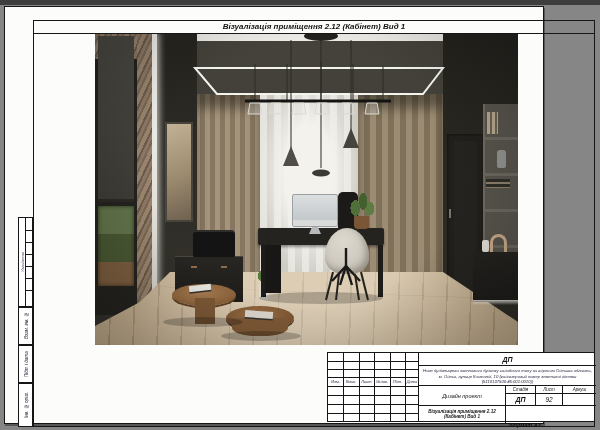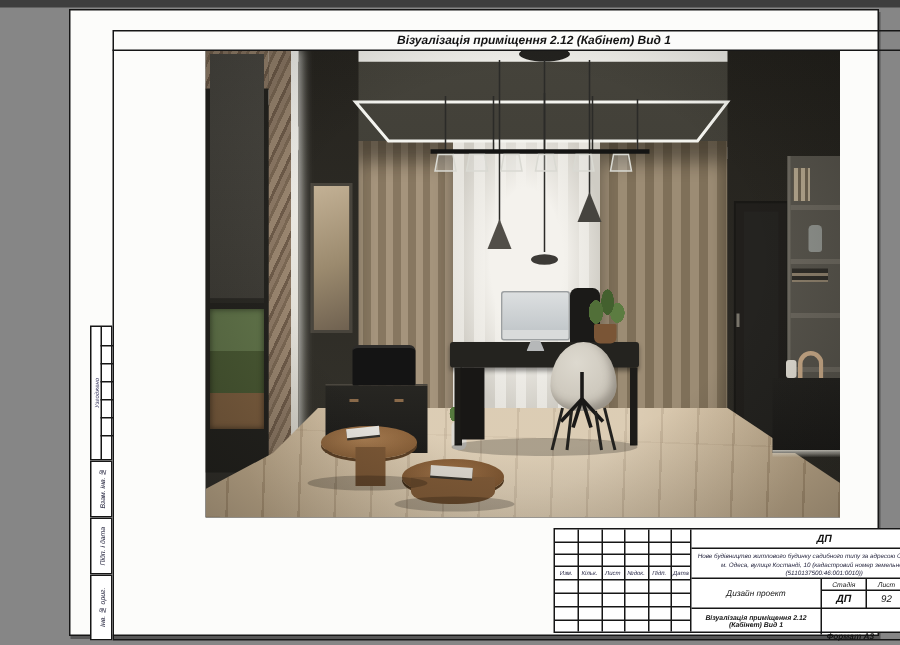--- a/index.html
+++ b/index.html
@@ -3,21 +3,21 @@
 <meta charset="utf-8">
 <style>
   * { margin:0; padding:0; box-sizing:border-box; }
   html,body { width:600px; height:430px; overflow:hidden; }
   body { background:var(--bg-gray,#868686); font-family:"Liberation Sans",sans-serif; position:relative; }
 
   .top-strip { position:absolute; left:0; top:0; width:600px; height:5px; background:#3e3e3e; }
 
   .sheet { position:absolute; left:4px; top:6px; width:540px; height:418px;
            background:var(--sheet-white,#fcfcfa); border:1.5px solid var(--line-black,#161616);
-           box-shadow:1px 2px 0 rgba(0,0,0,.35);margin-left:42px; }
+           box-shadow:1px 2px 0 rgba(0,0,0,.35); }
 
   .frame { position:absolute; left:28px; top:13px; width:562px; height:407px;
            border:1.3px solid var(--line-black,#161616); }
 
   .title-strip { position:absolute; left:28px; top:13px; width:562px; height:14px;
                  border-bottom:1.2px solid var(--line-black,#161616);
                  font:italic bold 8px "Liberation Sans",sans-serif; color:#141414;
                  text-align:center; line-height:14px; white-space:nowrap; overflow:hidden; }
 
   

